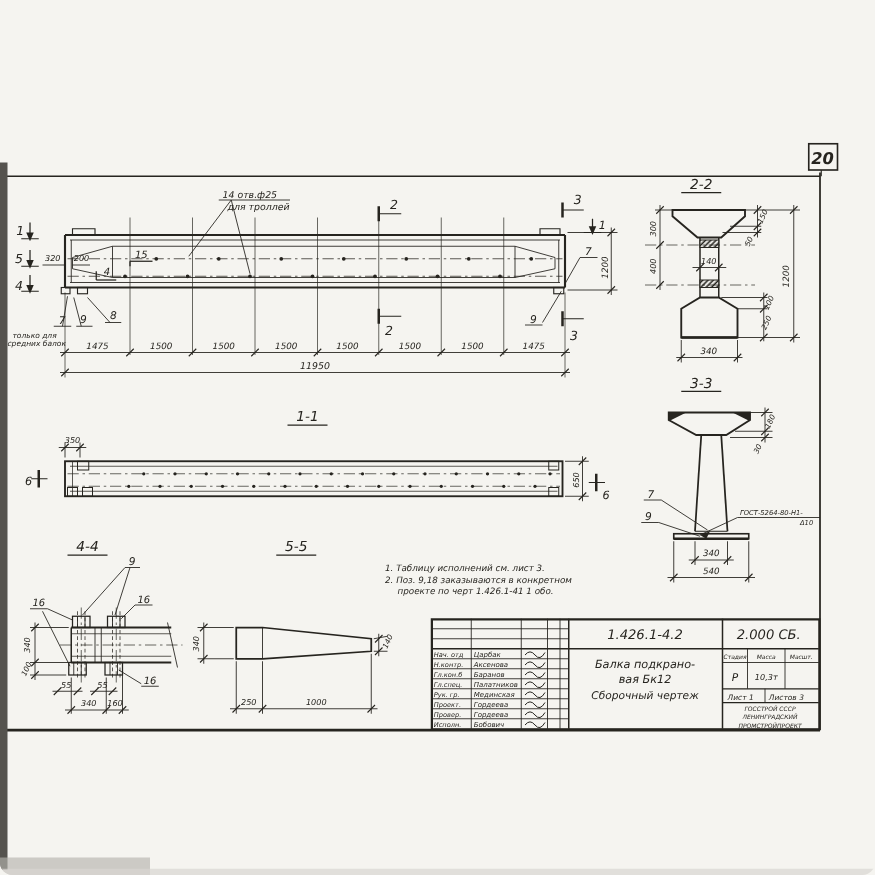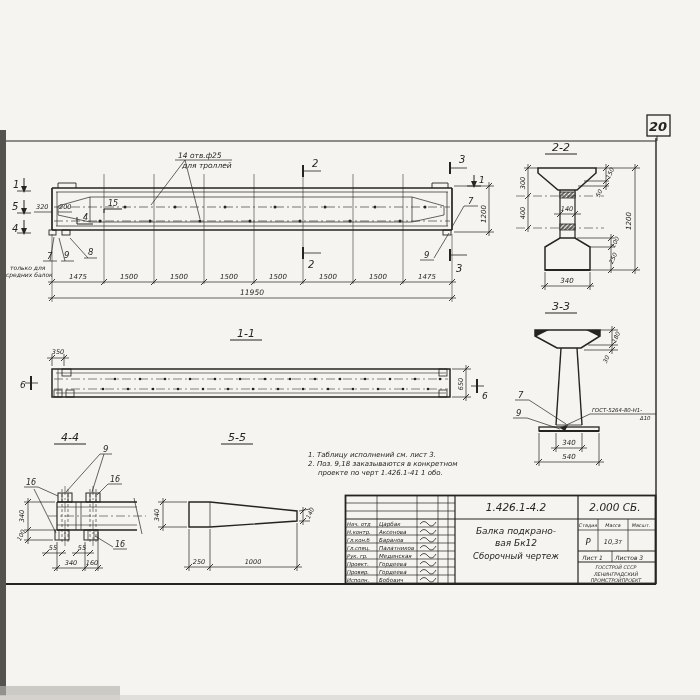--- a/index.html
+++ b/index.html
@@ -1,17 +1,17 @@
 <!DOCTYPE html>
 <html><head>
 <meta charset="utf-8">
 <style>
   html,body{margin:0;padding:0;background:#f5f4f0;}
   .sheet{position:relative;width:700px;height:700px;background:#f5f4f0;overflow:hidden;
-         font-family:"DejaVu Sans",sans-serif;}
+         font-family:"DejaVu Sans",sans-serif;border-radius:10px;}
   svg text{fill:#26241f;font-family:"DejaVu Sans",sans-serif;font-style:italic;}
   svg line,svg path,svg rect,svg circle,svg polyline,svg polygon{vector-effect:none;}
 </style>
 </head>
 <body>
 
 <div class="sheet">
 <svg width="700" height="700" viewBox="0 0 700 700">
   <defs>
     <pattern id="hatch" width="3" height="3" patternTransform="rotate(45)" patternUnits="userSpaceOnUse">

